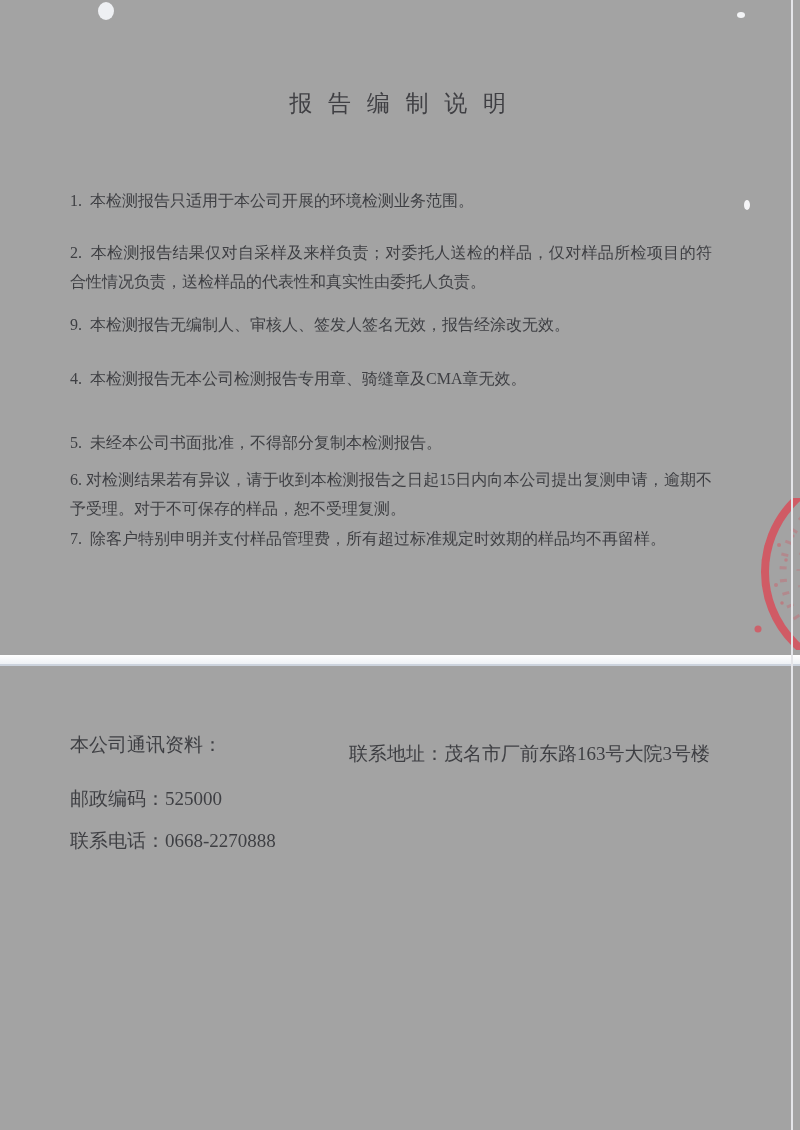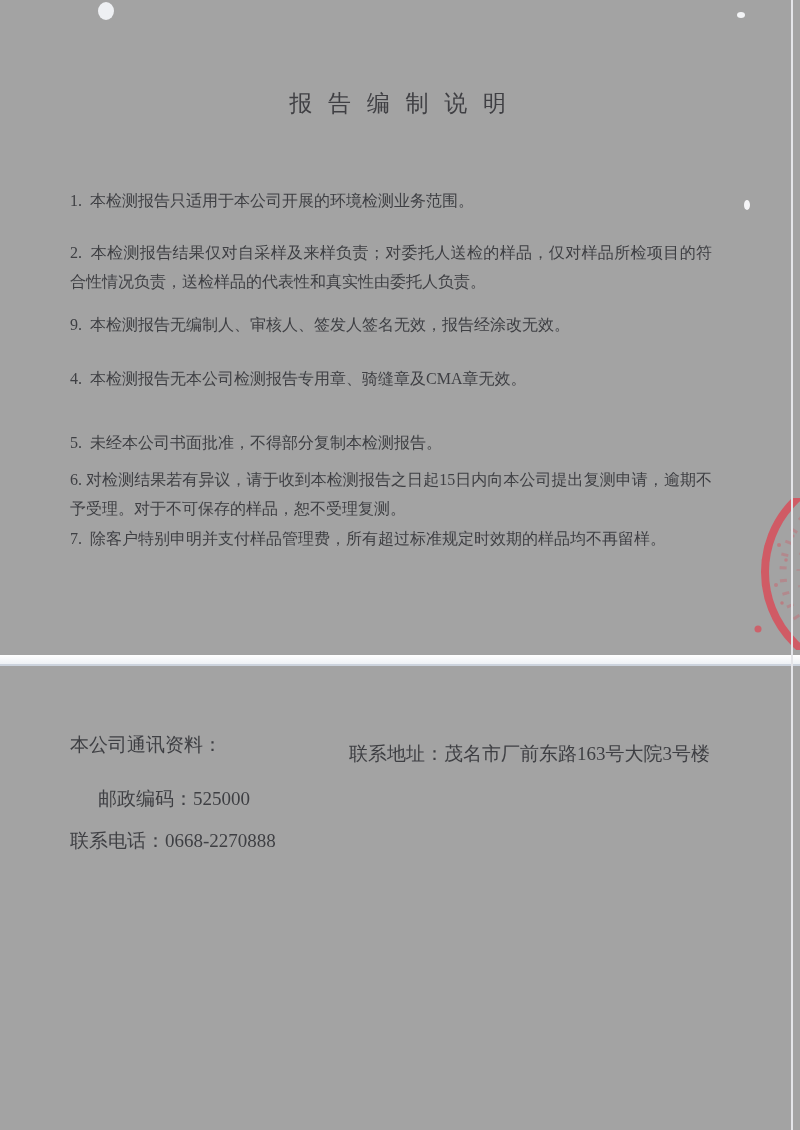--- a/index.html
+++ b/index.html
@@ -73,21 +73,21 @@
     position: absolute;
     left: 70px;
     width: 640px;
     font-size: 19px;
     line-height: 26px;
     white-space: pre-wrap;
     color: #3e3f43;
   }
   .contact-heading { top: 700px; margin-top: 32px; }
   .contact-address { top: 741px; text-align: right; }
-  .contact-postal  { top: 786px; margin-left: 28px; }
+  .contact-postal  { top: 786px; }
   .contact-phone   { top: 828px; }
 
   .seal-wrap {
     position: absolute;
     left: 748px;
     top: 498px;
     width: 52px;
     height: 152px;
   }
   .noise {

